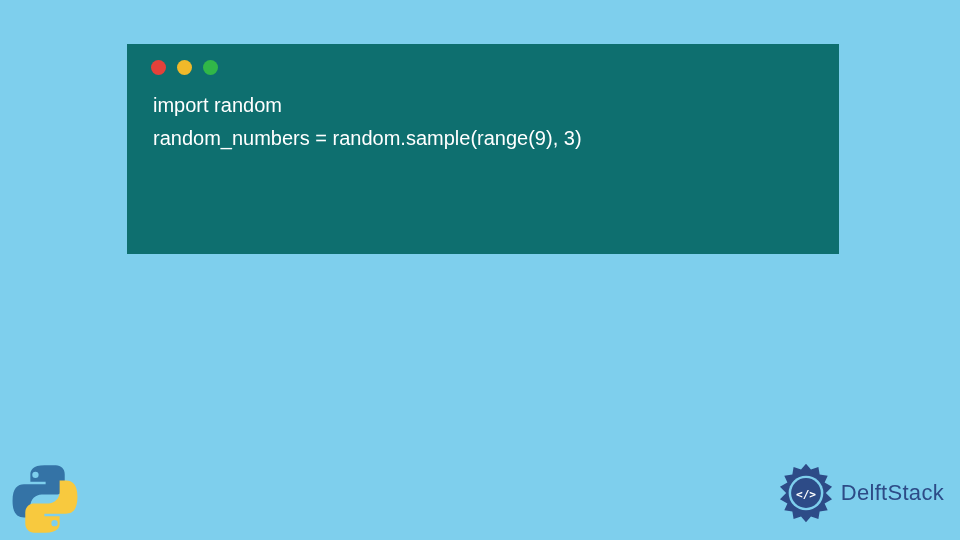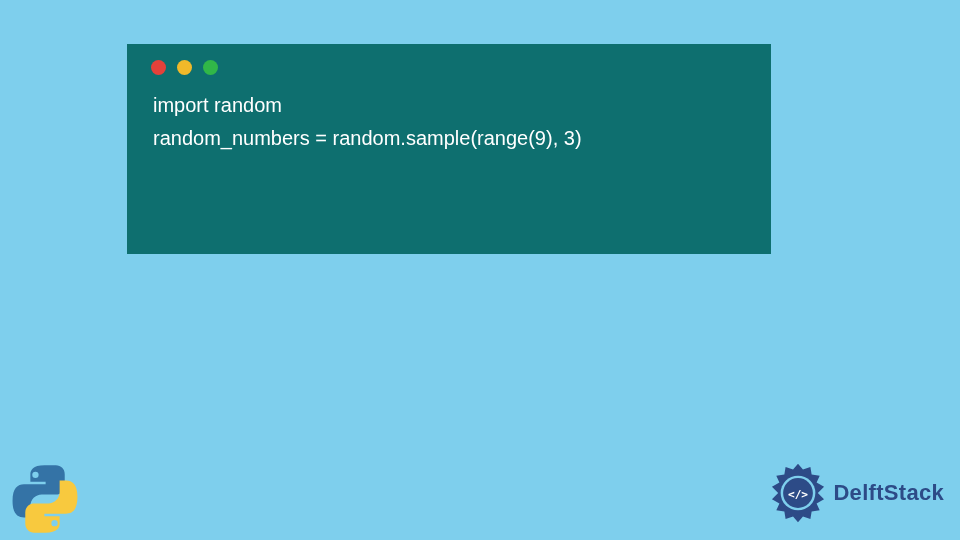--- a/index.html
+++ b/index.html
@@ -8,21 +8,21 @@
       height: 540px;
       background: #7ecfed;
       position: relative;
       font-family: -apple-system, BlinkMacSystemFont, "Segoe UI", Arial, sans-serif;
       overflow: hidden;
     }
     .code-window {
       position: absolute;
       left: 127px;
       top: 44px;
-      width: 644px;
+      width: 712px;
       height: 210px;
       background: #0e6f6f;
       padding: 16px 22px 18px 22px;
     }
     .traffic-lights {
       display: flex;
       gap: 11px;
       margin-bottom: 14px;
       margin-left: 2px;
     }
@@ -57,21 +57,21 @@
       align-items: center;
       gap: 4px;
     }
     .delft-icon {
       width: 62px;
       height: 62px;
     }
     .delft-text {
       color: #2d4b87;
       font-size: 22px;
-      font-weight: 700;
+      font-weight: 400;
       letter-spacing: 0.3px;
     }
   </style>
 </head>
 <body>
 
 <div class="code-window">
   <div class="traffic-lights">
     <div class="dot dot-red"></div>
     <div class="dot dot-yellow"></div>

